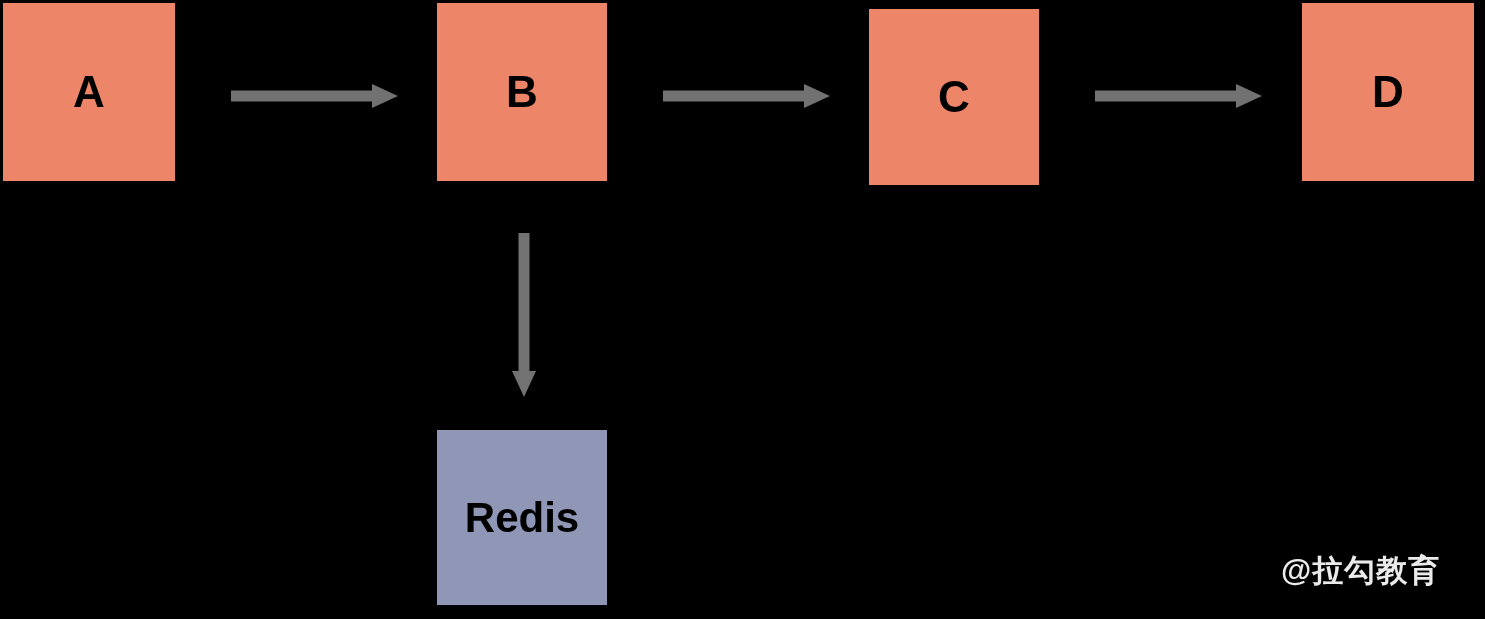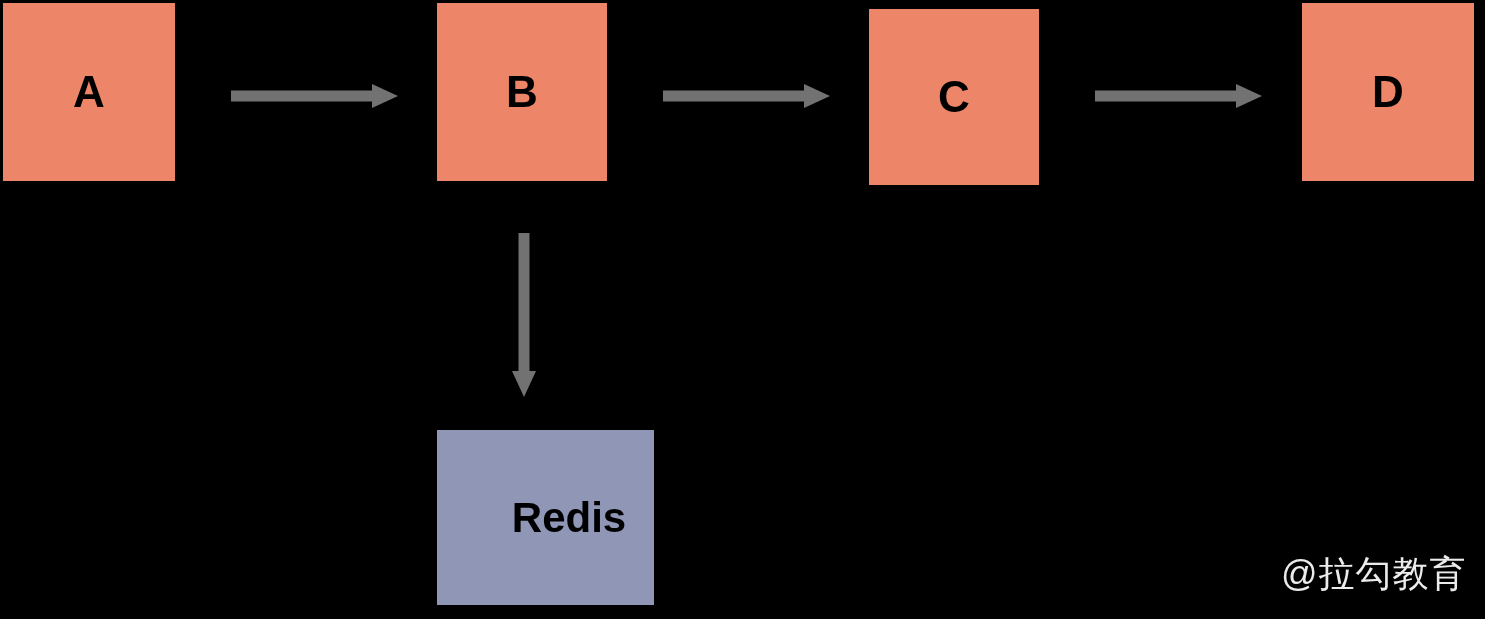--- a/index.html
+++ b/index.html
@@ -38,22 +38,22 @@
   .arrow {
     position: absolute;
   }
   .arrow svg {
     display: block;
     overflow: visible;
   }
   .watermark {
     position: absolute;
     color: #ffffff;
-    font-weight: normal;
-    font-size: 36px;
+    font-weight: bold;
+    font-size: 31px;
     letter-spacing: 1px;
     opacity: 0.92;
     white-space: nowrap;
     user-select: none;
   }
 </style>
 </head>
 <body>
 
 <div id="canvas" style="background: rgb(0, 0, 0);">
@@ -63,21 +63,21 @@
   </div>
   <div class="node node-service" id="node-1" style="left: 437px; top: 3px; width: 170px; height: 178px; background: rgb(237, 133, 104);">
     <span>B</span>
   </div>
   <div class="node node-service" id="node-2" style="left: 869px; top: 9px; width: 170px; height: 176px; background: rgb(237, 133, 104);">
     <span>C</span>
   </div>
   <div class="node node-service" id="node-3" style="left: 1302px; top: 3px; width: 172px; height: 178px; background: rgb(237, 133, 104);">
     <span>D</span>
   </div>
-  <div class="node node-store" id="node-4" style="left: 437px; top: 430px; width: 170px; height: 175px; background: rgb(144, 150, 182); padding-left: 47px;">
+  <div class="node node-store" id="node-4" style="left: 437px; top: 430px; width: 170px; height: 175px; background: rgb(144, 150, 182);">
     <span>Redis</span>
   </div>
 
   <div class="arrow" id="edge-0" style="left: 231px; top: 84px;">
       <svg width="167" height="24">
         <polygon points="0,6.5 141,6.5 141,0 167,12 141,24 141,17.5 0,17.5" fill="#727272"></polygon>
       </svg>
     </div>
   <div class="arrow" id="edge-1" style="left: 663px; top: 84px;">
       <svg width="167" height="24">

